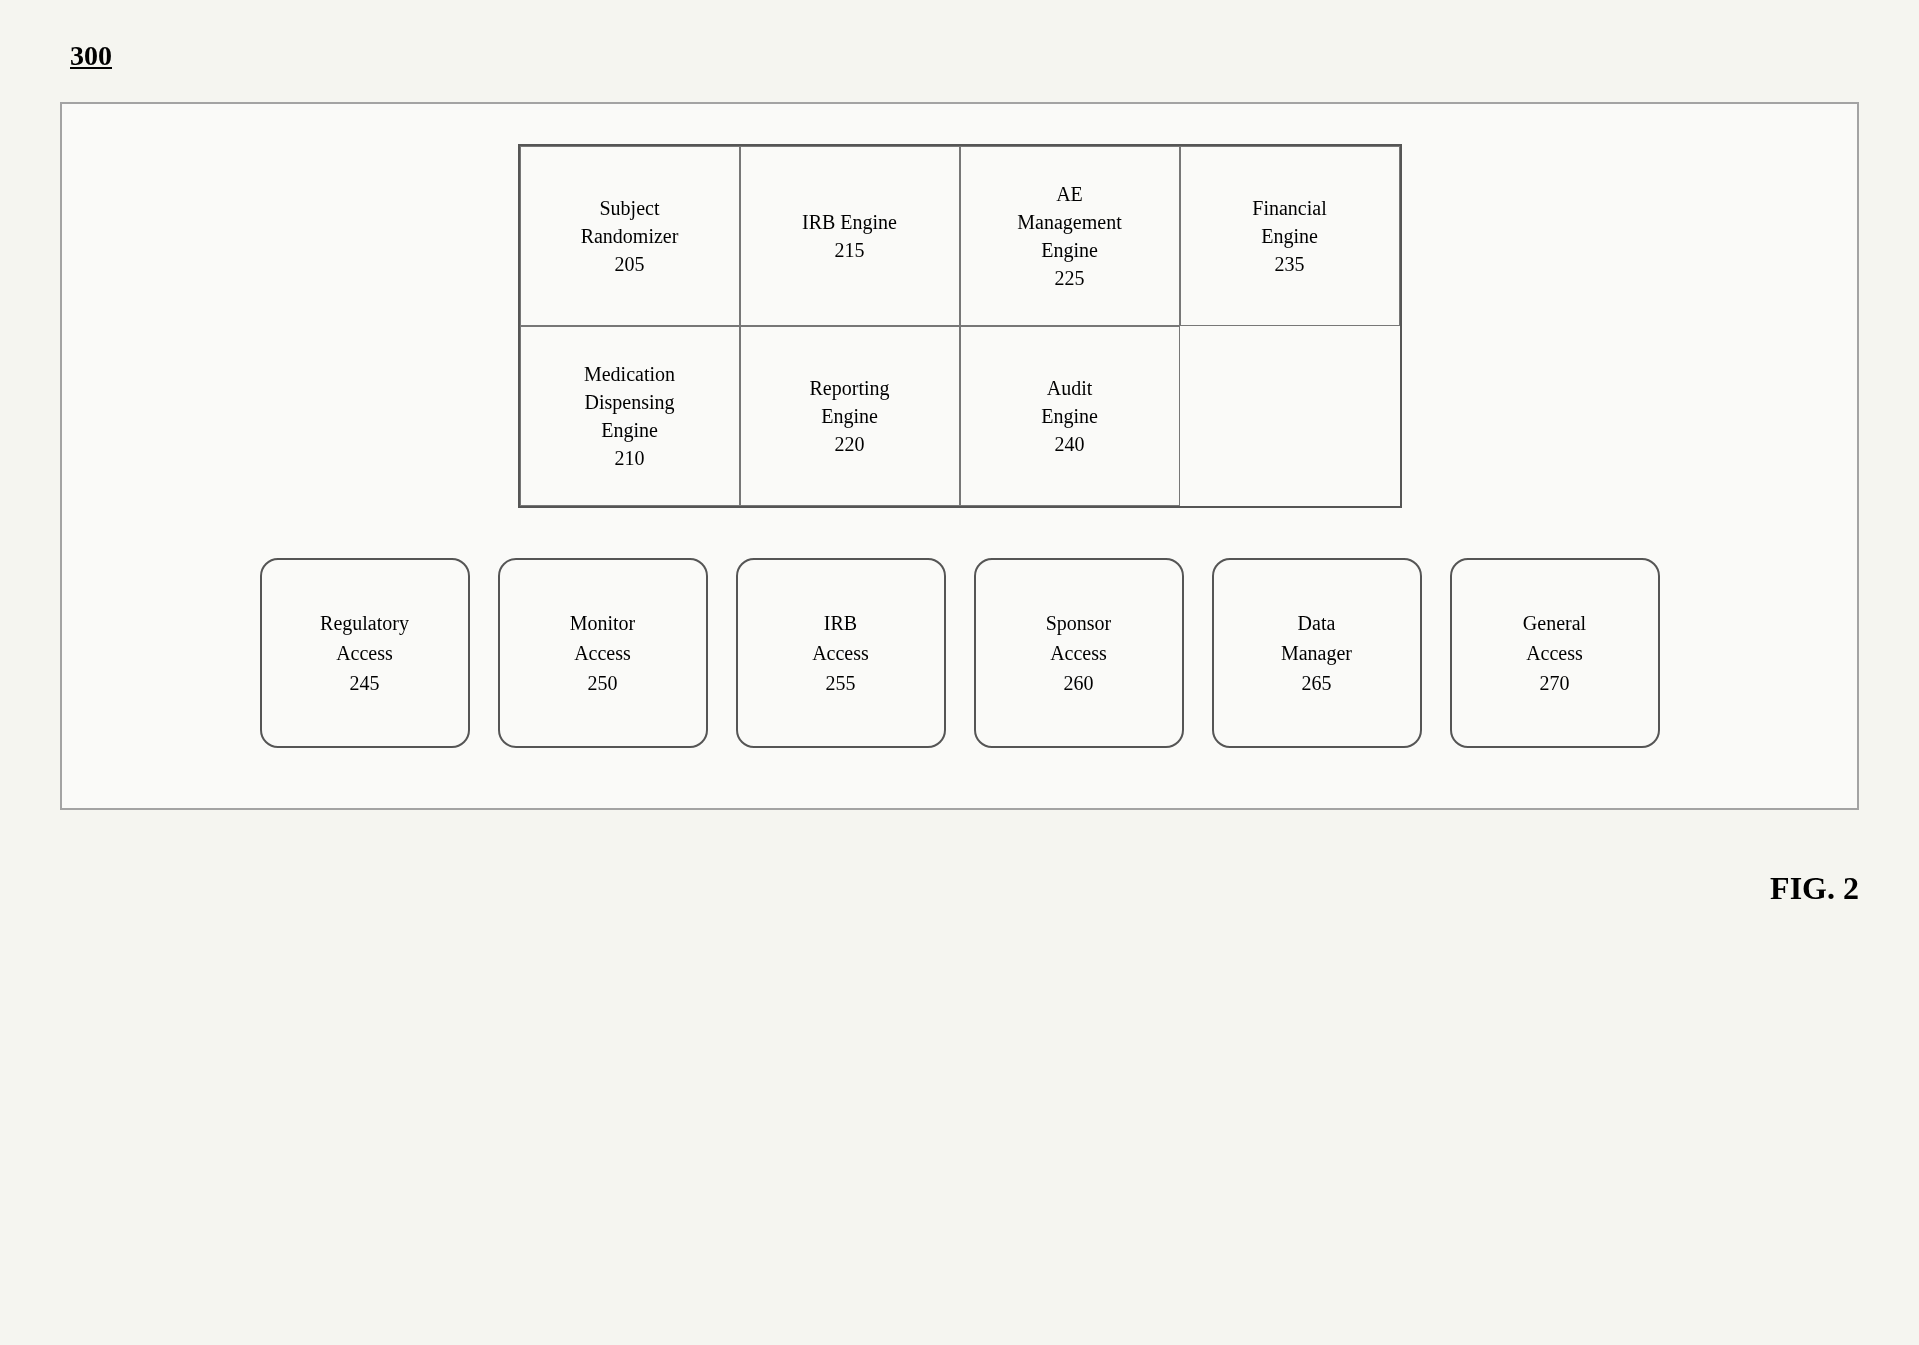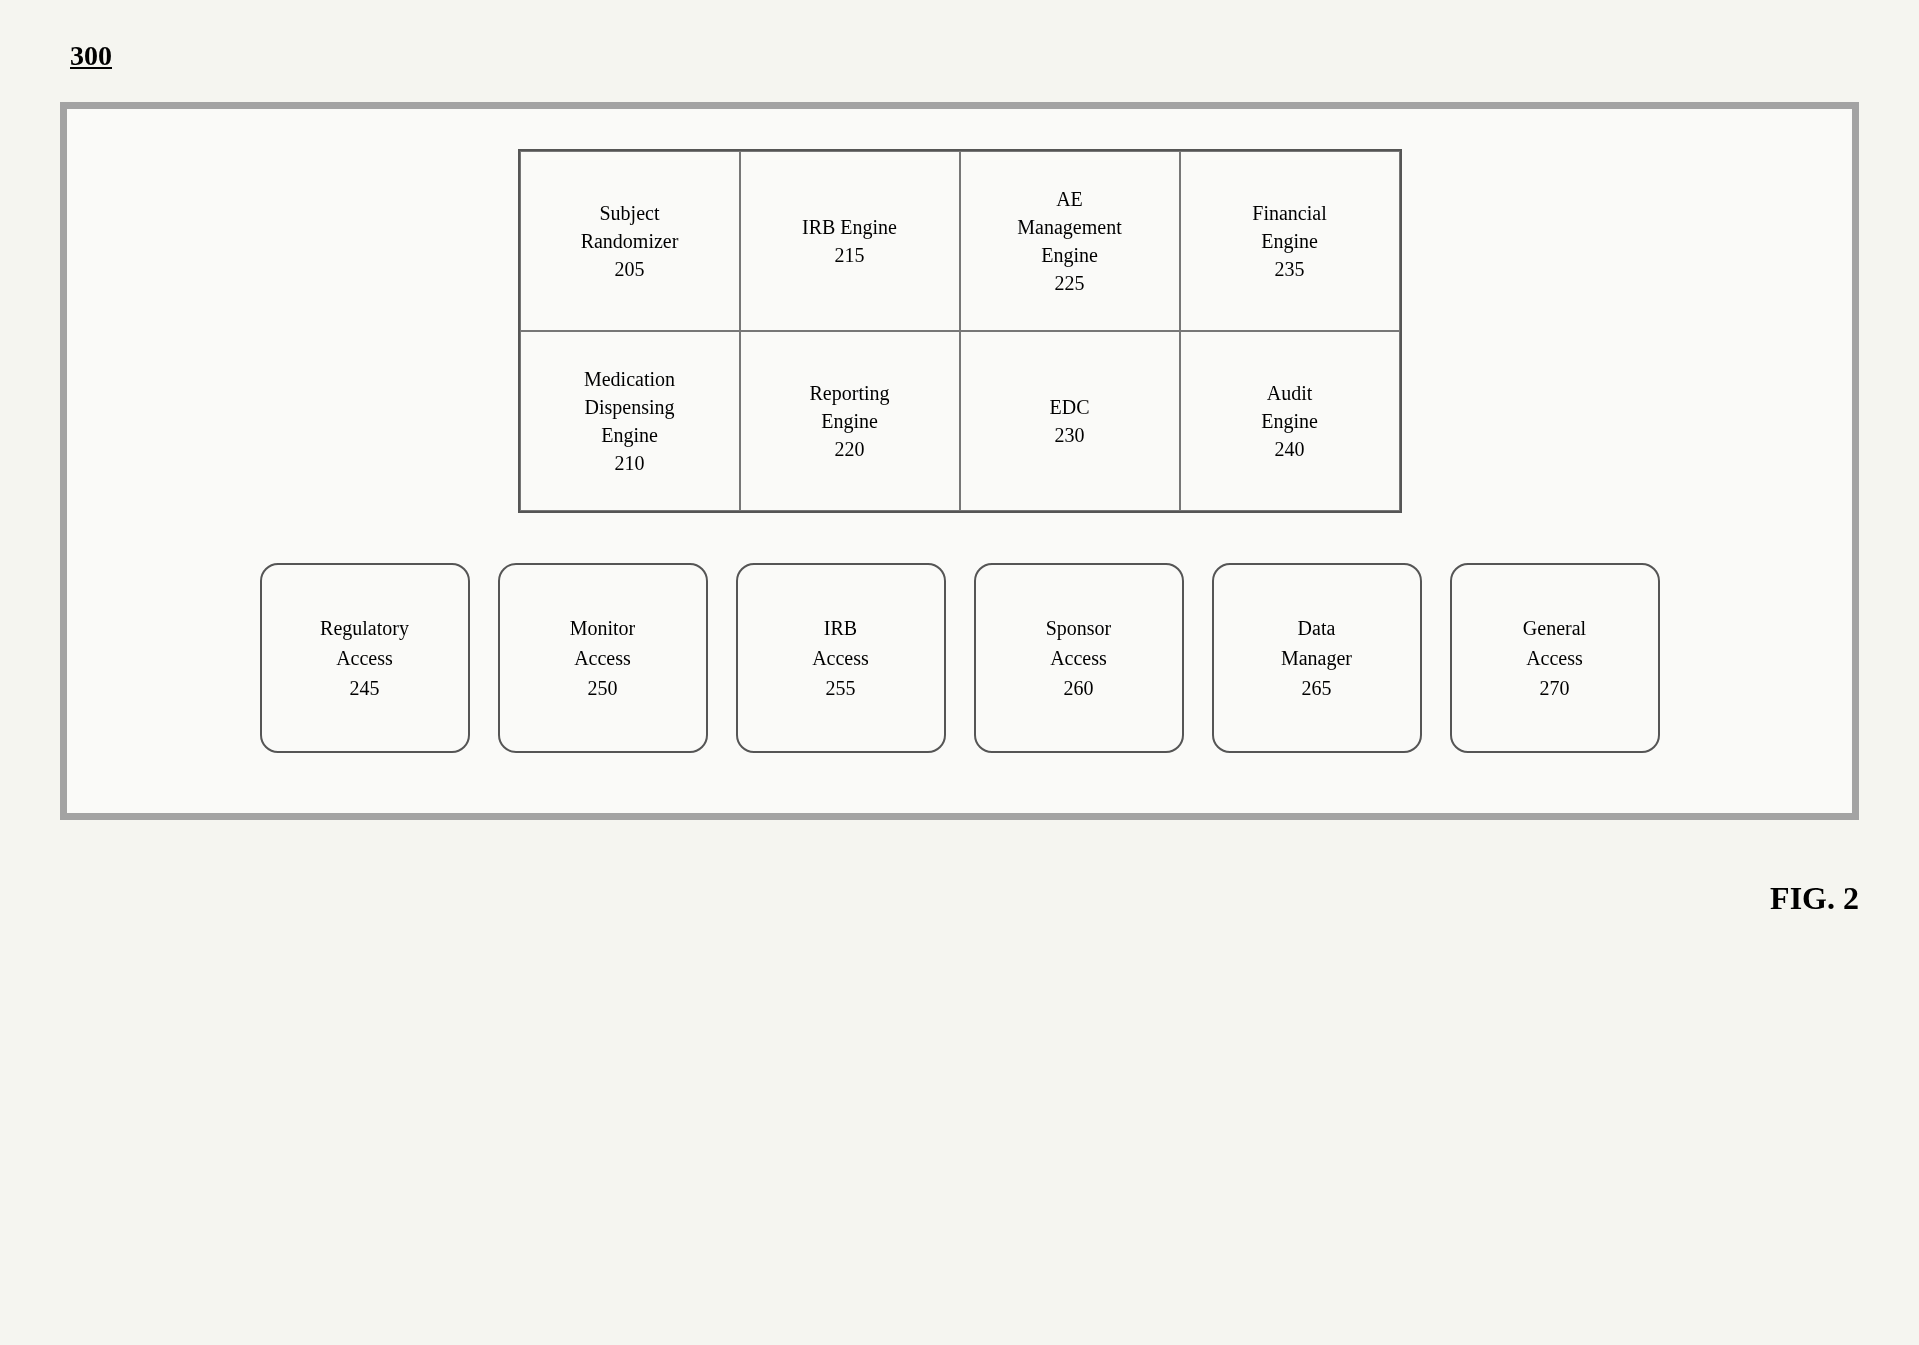--- a/index.html
+++ b/index.html
@@ -30,21 +30,21 @@
 
     .diagram-label {
       font-size: 28px;
       font-weight: bold;
       text-decoration: underline;
       margin-bottom: 30px;
       margin-left: 10px;
     }
 
     .outer-box {
-      border: 7px solid #a3a3a3;
+      border: 2px solid #a3a3a3;
       width: 100%;
       padding: 40px 60px 60px 60px;
       display: flex;
       flex-direction: column;
       gap: 50px;
       background: #fafaf8;
     }
 
     
     .engine-grid-wrapper {
@@ -127,23 +127,20 @@
           Financial<br>Engine<br>235
         </div>
 
         <div class="engine-cell">
           Medication<br>Dispensing<br>Engine<br>210
         </div>
         <div class="engine-cell">
           Reporting<br>Engine<br>220
         </div>
         <div class="engine-cell">
-          EDC<br>230
-        </div>
-        <div class="engine-cell">
           Audit<br>Engine<br>240
         </div>
 
       </div>
     </div>
 
     <div class="access-row">
 
       <div class="access-box">
         Regulatory<br>Access<br>245

